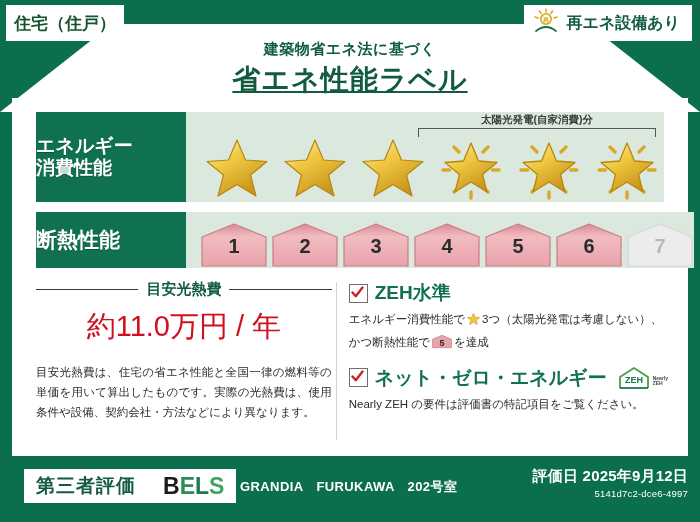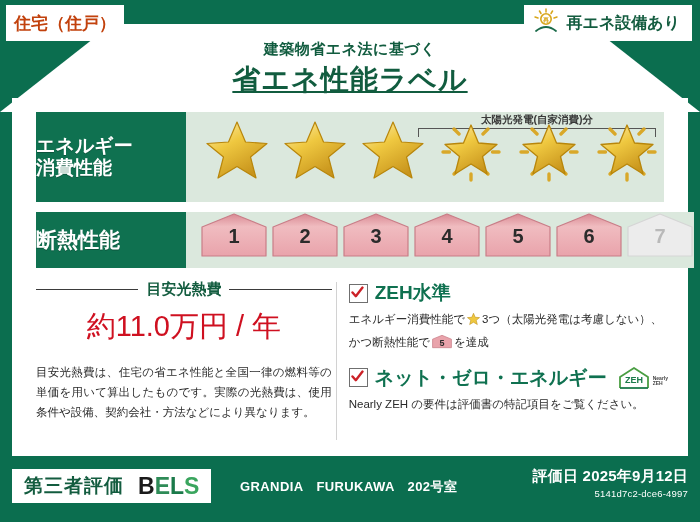--- a/index.html
+++ b/index.html
@@ -15,21 +15,21 @@
     background:#0b6e4f;
     box-sizing:border-box;
   }
 
   
   .category-tag{
     position:absolute;left:6px;top:5px;
     width:118px;height:36px;
     background:#ffffff;
     display:flex;align-items:center;justify-content:center;
-    font-size:17px;font-weight:bold;color:#c2410c;
+    font-size:17px;font-weight:bold;color:#14532d;
     letter-spacing:0px;
     z-index:6;
   }
 
   
   .renew-badge{
     position:absolute;right:8px;top:5px;
     height:36px;
     background:#ffffff;
     display:flex;align-items:center;
@@ -86,21 +86,21 @@
     flex:0 0 150px;
     text-shadow:0 1px 0 rgba(0,0,0,.25);
   }
   .perf-row.energy .perf-label{font-size:19px;}
   .perf-row.insul .perf-label{font-size:21px;}
 
   .perf-body{
     flex:1 1 auto;
     background:#dbe8dd;
     position:relative;
-    display:flex;align-items:flex-start;
+    display:flex;align-items:flex-end;
   }
 
   
   .stars-wrap{
     display:flex;align-items:center;
     padding-left:14px;gap:4px;
     width:100%;
     box-sizing:border-box;
   }
   .star-cell{position:relative;width:74px;height:72px;flex:0 0 74px;}
@@ -204,24 +204,24 @@
     position:absolute;left:0;right:0;top:2px;
     text-align:center;font-size:9px;font-weight:bold;color:#2b2b2b;
   }
 
   
   .footer{
     position:absolute;left:0;bottom:0;width:700px;height:62px;
     z-index:5;
   }
   .bels-box{
-    position:absolute;left:12px;top:9px;
+    position:absolute;left:24px;top:9px;
     height:34px;background:#ffffff;
     display:flex;align-items:center;
-    padding:0 12px;gap:14px;
+    padding:0 12px;gap:27px;
   }
   .bels-jp{font-size:19px;font-weight:bold;color:#135c3f;letter-spacing:1px;}
   .bels-en{font-size:23px;font-weight:bold;letter-spacing:0px;}
   .bels-en .b1{color:#1b1b1b;}
   .bels-en .b2{color:#2e8b57;}
   .bels-en .b3{color:#1b7a4a;}
   .bels-en .b4{color:#3aa55e;}
 
   .building-name{
     position:absolute;left:240px;top:18px;

